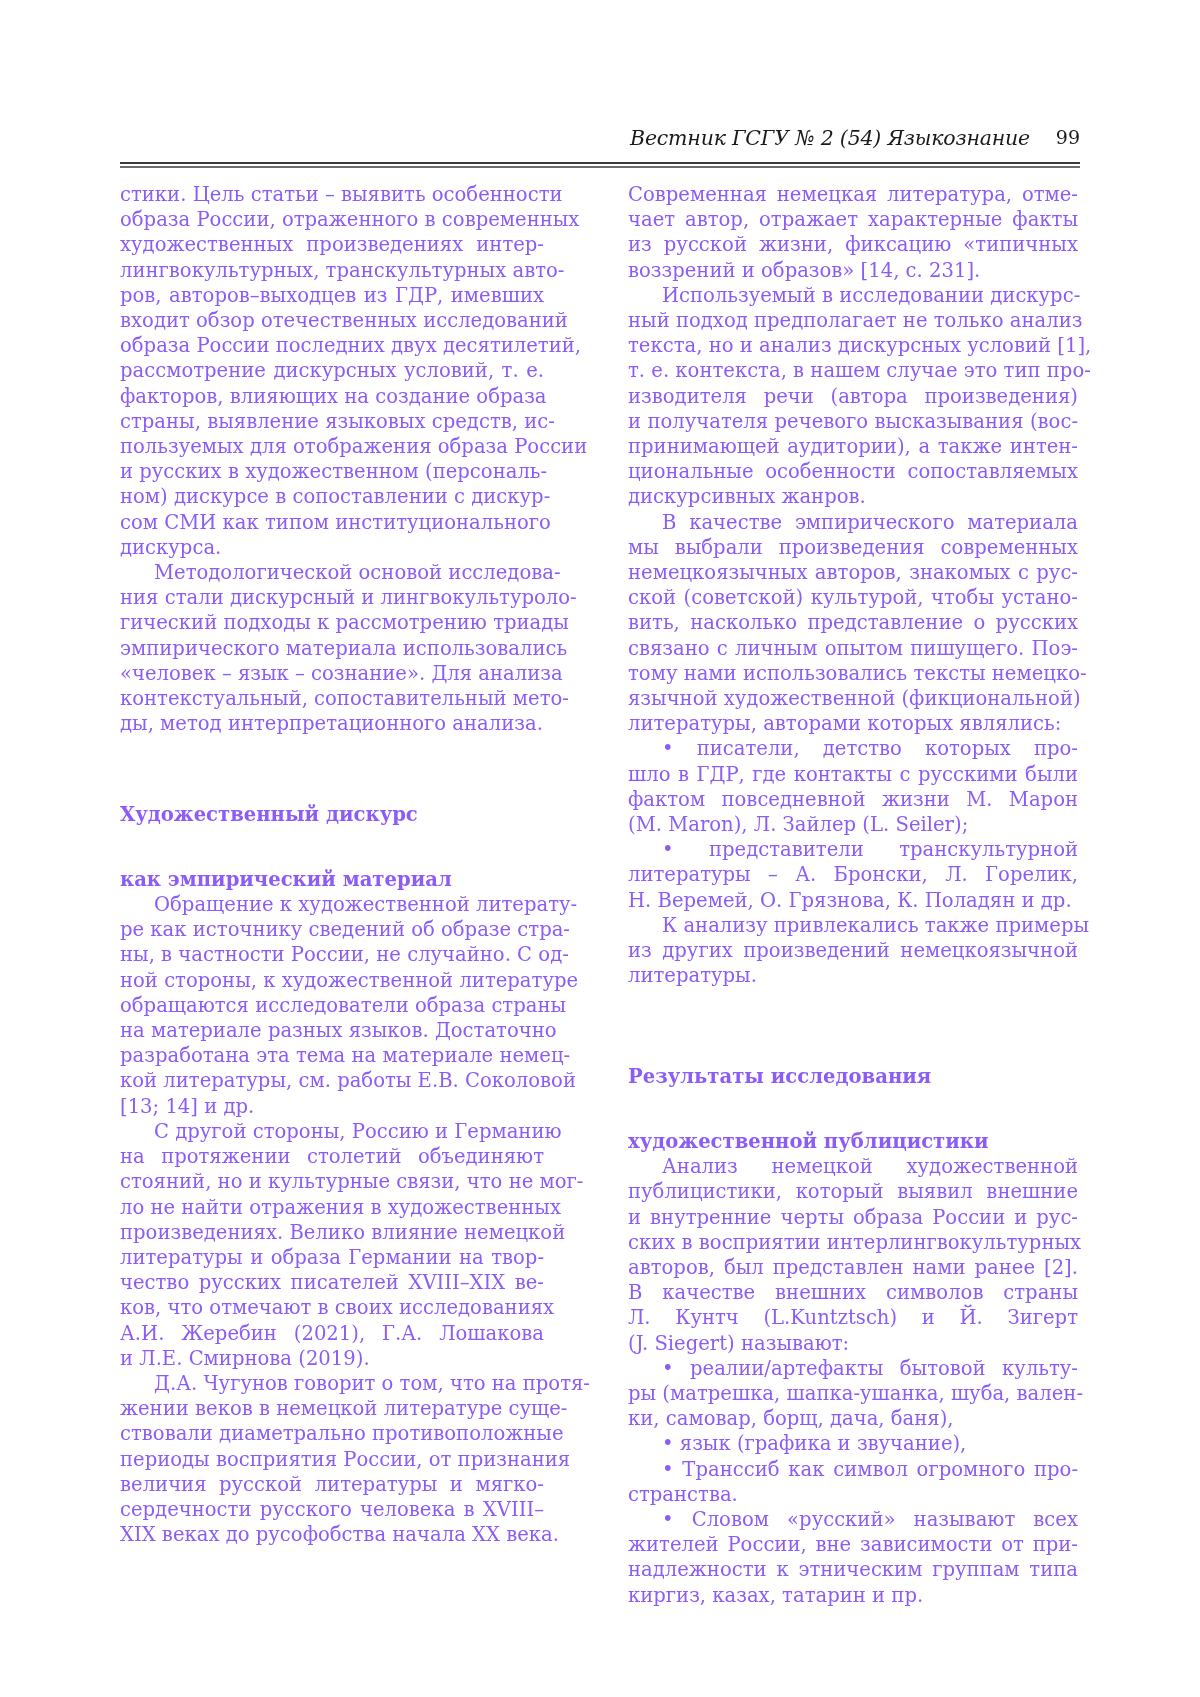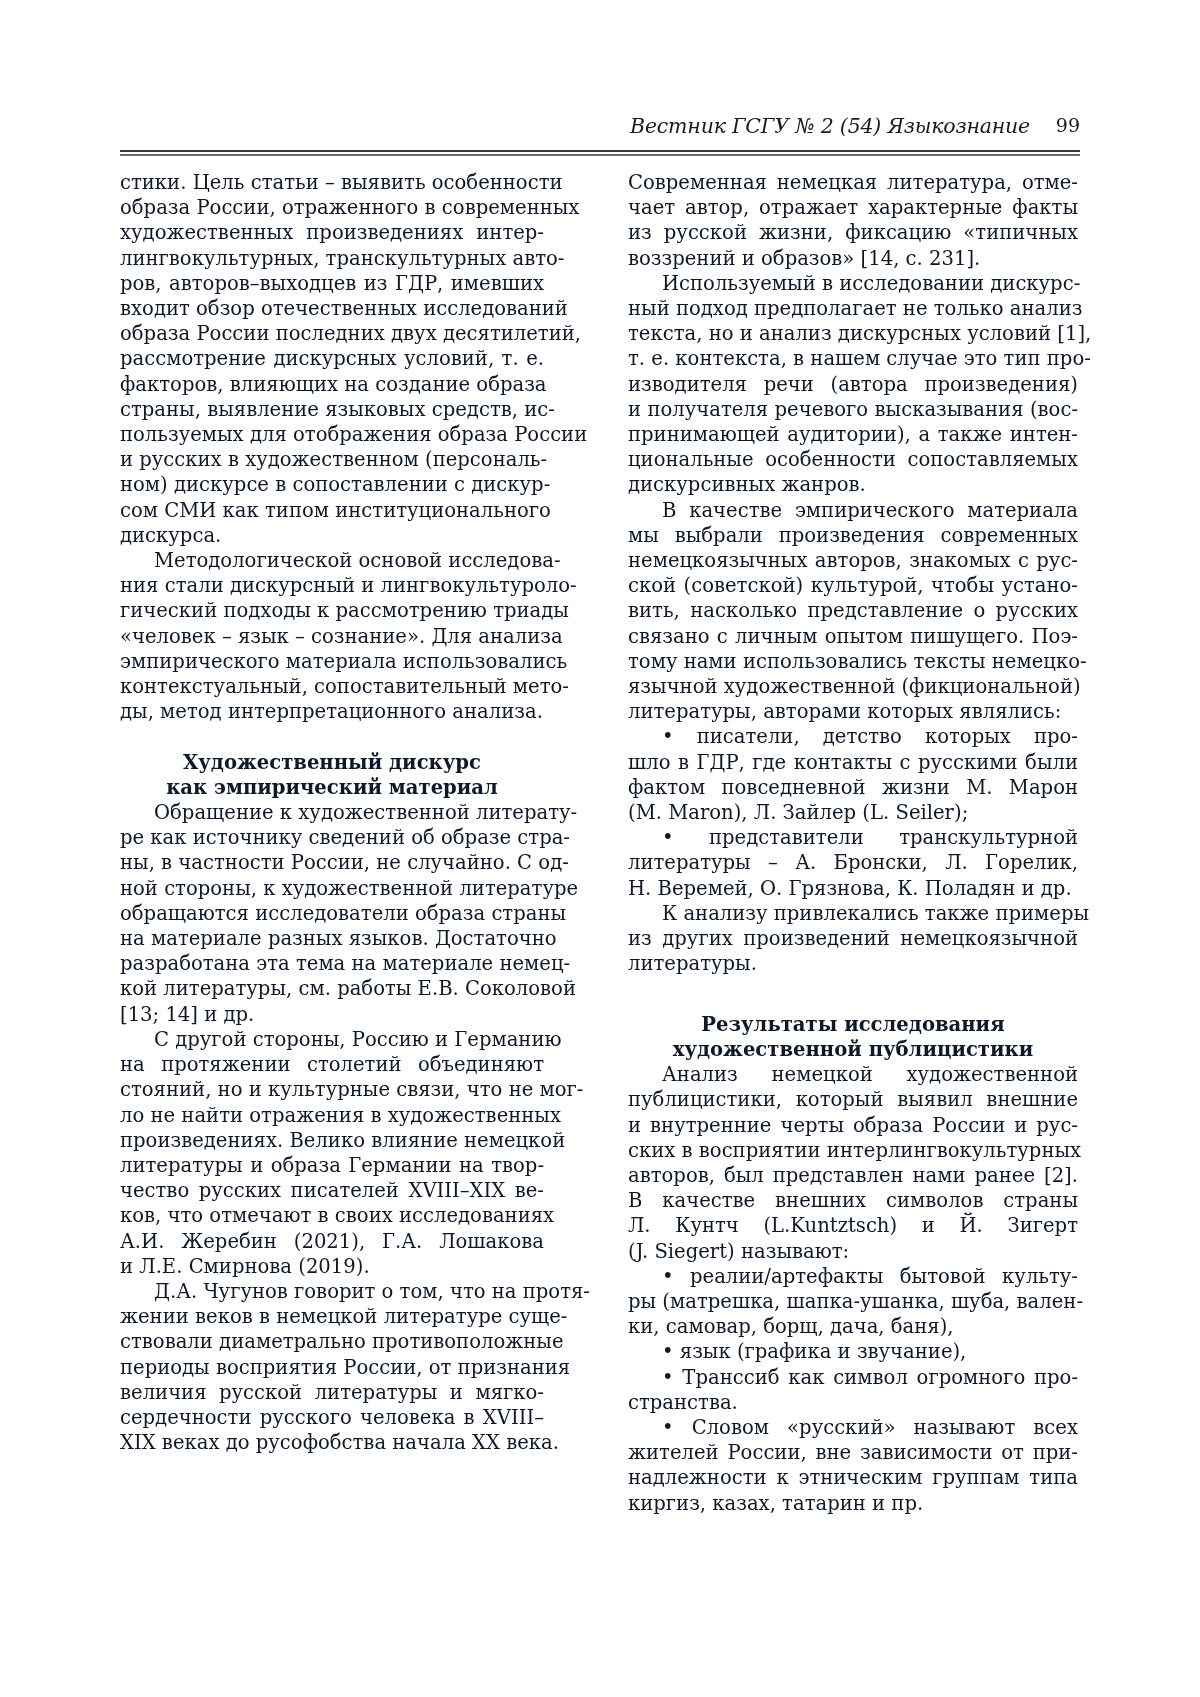--- a/index.html
+++ b/index.html
@@ -1,31 +1,31 @@
 <!DOCTYPE html>
 <html><head>
 <meta charset="utf-8">
 <style>
   html, body { margin: 0; padding: 0; background: #ffffff; }
   body { width: 1200px; height: 1697px; position: relative; overflow: hidden; color: #1d1d1d; }
-  .page { position: absolute; left: 0; top: 0; width: 1200px; height: 1467px; }
+  .page { position: absolute; left: 0; top: 12px; width: 1200px; height: 1467px; }
   .header { position: absolute; left: 120px; top: 114px; width: 960px; height: 30px; }
   .header-title { position: absolute; right: 50px; top: 0; font-family: "DejaVu Serif", serif; font-style: italic; font-size: 20.5px; color: #1a1a1a; white-space: nowrap; letter-spacing: -0.2px; }
   .header-page { position: absolute; right: 0; top: 0; font-family: "DejaVu Serif", serif; font-size: 19px; color: #1a1a1a; }
   .rule { position: absolute; left: 120px; top: 150px; width: 960px; height: 6px; }
   .rule .l1 { position: absolute; left: 0; top: 0; width: 100%; height: 2px; background: #3a3a3a; }
   .rule .l2 { position: absolute; left: 0; top: 4px; width: 100%; height: 2px; background: #6a6a6a; }
-  .col { position: absolute; top: 170px; width: 424px; font-family: "DejaVu Serif", serif; font-size: 19.6px; line-height: 25.2px; color: #0f172a; }
+  .col { position: absolute; top: 170px; width: 424px; font-family: "DejaVu Serif", serif; font-size: 19.6px; line-height: 25.2px; color: #8b5cf6; }
   .col-left { left: 120px; }
   .col-right { left: 628px; width: 450px; }
   .line { display: block; white-space: nowrap; text-align: justify; text-align-last: justify; }
   .line.last { text-align-last: left; }
   .line.indent { text-indent: 34px; }
   .line.bullet { text-indent: 34px; }
-  .heading { display: block; text-align: center; font-weight: bold; white-space: nowrap; }
+  .heading { display: block; text-align: left; font-weight: bold; white-space: nowrap; margin-top: 40px; }
   .spacer { display: block; height: 25.2px; }
   .spacer-half { display: block; height: 10px; }
 </style>
 </head>
 <body>
 
 <div class="page">
 
   <div class="header">
     <span class="header-title">Вестник ГСГУ № 2 (54) Языкознание</span>
@@ -51,22 +51,22 @@
         <span class="line">пользуемых для отображения образа России</span>
         <span class="line">и русских в художественном (персональ-</span>
         <span class="line">ном) дискурсе в сопоставлении с дискур-</span>
         <span class="line">сом СМИ как типом институционального</span>
         <span class="line last">дискурса.</span>
       </div>
     <div>
         <span class="line indent">Методологической основой исследова-</span>
         <span class="line">ния стали дискурсный и лингвокультуроло-</span>
         <span class="line">гический подходы к рассмотрению триады</span>
+        <span class="line">эмпирического материала использовались</span>
         <span class="line">«человек – язык – сознание». Для анализа</span>
-        <span class="line">эмпирического материала использовались</span>
         <span class="line">контекстуальный, сопоставительный мето-</span>
         <span class="line last">ды, метод интерпретационного анализа.</span>
       </div>
     <span class="spacer"></span>
     <div>
         <span class="heading">Художественный дискурс</span>
         <span class="heading">как эмпирический материал</span>
       </div>
     <div>
         <span class="line indent">Обращение к художественной литерату-</span>

